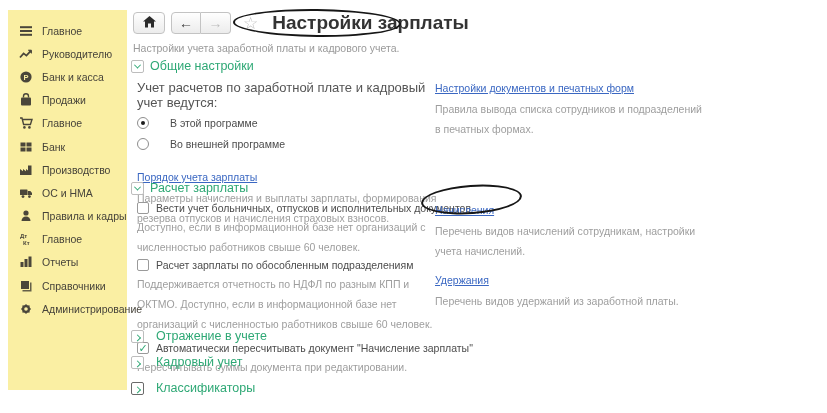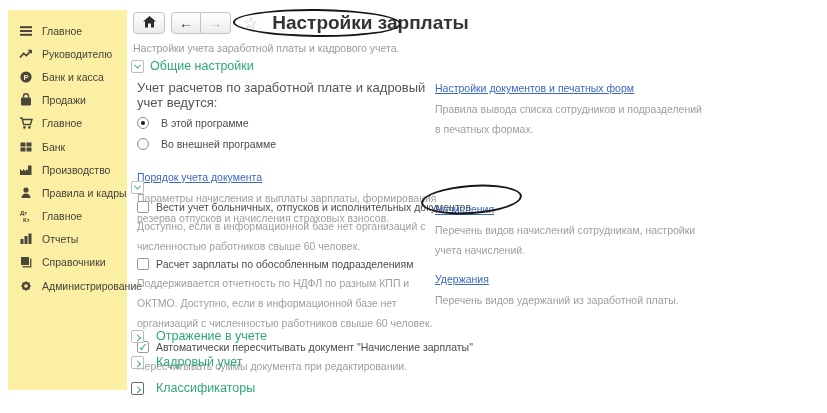--- a/index.html
+++ b/index.html
@@ -41,21 +41,21 @@
   .chev { width:5px; height:5px; border-right:1.6px solid #2ea875; border-bottom:1.6px solid #2ea875; }
   .chev.down { transform:rotate(45deg) translate(-1px,-1px); }
   .chev.right { transform:rotate(-45deg) translate(-1px,1px); }
   .sec-title { font-size:12.5px; color:#2ea875; }
 
   .sec-body { display:flex; margin-top:5px; }
   .col-l { width:302px; padding-left:6px; }
   .col-r { width:290px; padding-left:2px; }
 
   .lead { font-size:13px; color:#555; margin:2px 0 7px; }
-  .radio-row { display:flex; align-items:center; gap:12px; margin:3px 0 9px; cursor:pointer; }
+  .radio-row { display:flex; align-items:center; gap:21px; margin:3px 0 9px; cursor:pointer; }
   .radio { width:12px; height:12px; border:1px solid #8d8d8d; border-radius:50%;
            background:#fff; position:relative; flex:0 0 12px; }
   .radio.sel::after { content:""; position:absolute; left:3px; top:3px; width:4px; height:4px;
                       border-radius:50%; background:#1d1d1d; }
   .radio-label { font-size:10.5px; color:#4c4c4c; }
 
   .cb-row { display:flex; align-items:center; gap:7px; margin:2px 0 2px; cursor:pointer; }
   .cb { width:12px; height:12px; border:1px solid #9a9a9a; border-radius:2px; background:#fff;
         flex:0 0 12px; display:flex; align-items:center; justify-content:center;
         font-size:11px; line-height:1; color:transparent; }
@@ -150,20 +150,31 @@
 
     <div class="side-item">
       <span class="ic">
         <svg viewBox="0 0 14 14" fill="currentColor">
             <path d="M1 12 V6 l3 2.2 V6 l3 2.2 V6 l2 1.5 V2.5 h3.5 V12 z"></path>
           </svg>
       </span>
       <span class="side-label">Производство</span>
     </div>
 
+    <div class="side-item">
+      <span class="ic">
+        <svg viewBox="0 0 14 14" fill="currentColor">
+            <rect x="1" y="3.5" width="7.5" height="5.5" rx="0.5"></rect>
+            <path d="M8.8 5 h2.6 l1.6 2 v2 h-4.2 z"></path>
+            <circle cx="4" cy="10.6" r="1.4"></circle>
+            <circle cx="10.4" cy="10.6" r="1.4"></circle>
+          </svg>
+      </span>
+      <span class="side-label">ОС и НМА</span>
+    </div>
 
     <div class="side-item">
       <span class="ic">
         <svg viewBox="0 0 14 14" fill="currentColor">
             <circle cx="7" cy="4" r="2.6"></circle>
             <path d="M2.5 12 a4.5 4.5 0 0 1 9 0 z"></path>
           </svg>
       </span>
       <span class="side-label">Правила и кадры</span>
     </div>
@@ -240,37 +251,38 @@
       <div class="col-l">
         <div class="lead">Учет расчетов по заработной плате и кадровый учет ведутся:</div>
         <div class="radio-row">
           <span class="radio sel"></span>
           <span class="radio-label">В этой программе</span>
         </div>
         <div class="radio-row">
           <span class="radio"></span>
           <span class="radio-label">Во внешней программе</span>
         </div>
-        <a class="lnk gap-top">Порядок учета документа</a>
+        <a class="lnk gap-top">Порядок учета зарплаты</a>
         <div class="desc w300">Параметры начисления и выплаты зарплаты, формирования резерва отпусков и начисления страховых взносов.</div>
       </div>
       <div class="col-r">
         <div class="r-item">
           <a class="lnk">Настройки документов и печатных форм</a>
           <div class="desc w272">Правила вывода списка сотрудников и подразделений в печатных формах.</div>
         </div>
       </div>
     </div>
   </div>
 
   <div class="section" style="top:181px;">
     <div class="sec-head">
       <span class="chev-box">
           <span class="chev down"></span>
         </span>
+      <span class="sec-title">Расчет зарплаты</span>
     </div>
     <div class="sec-body">
       <div class="col-l">
         <div class="cb-row">
           <span class="cb"></span>
           <span class="cb-label">Вести учет больничных, отпусков и исполнительных документов</span>
         </div>
         <div class="desc w300" style="">Доступно, если в информационной базе нет организаций с численностью работников свыше 60 человек.</div>
 
         <div class="cb-row">

